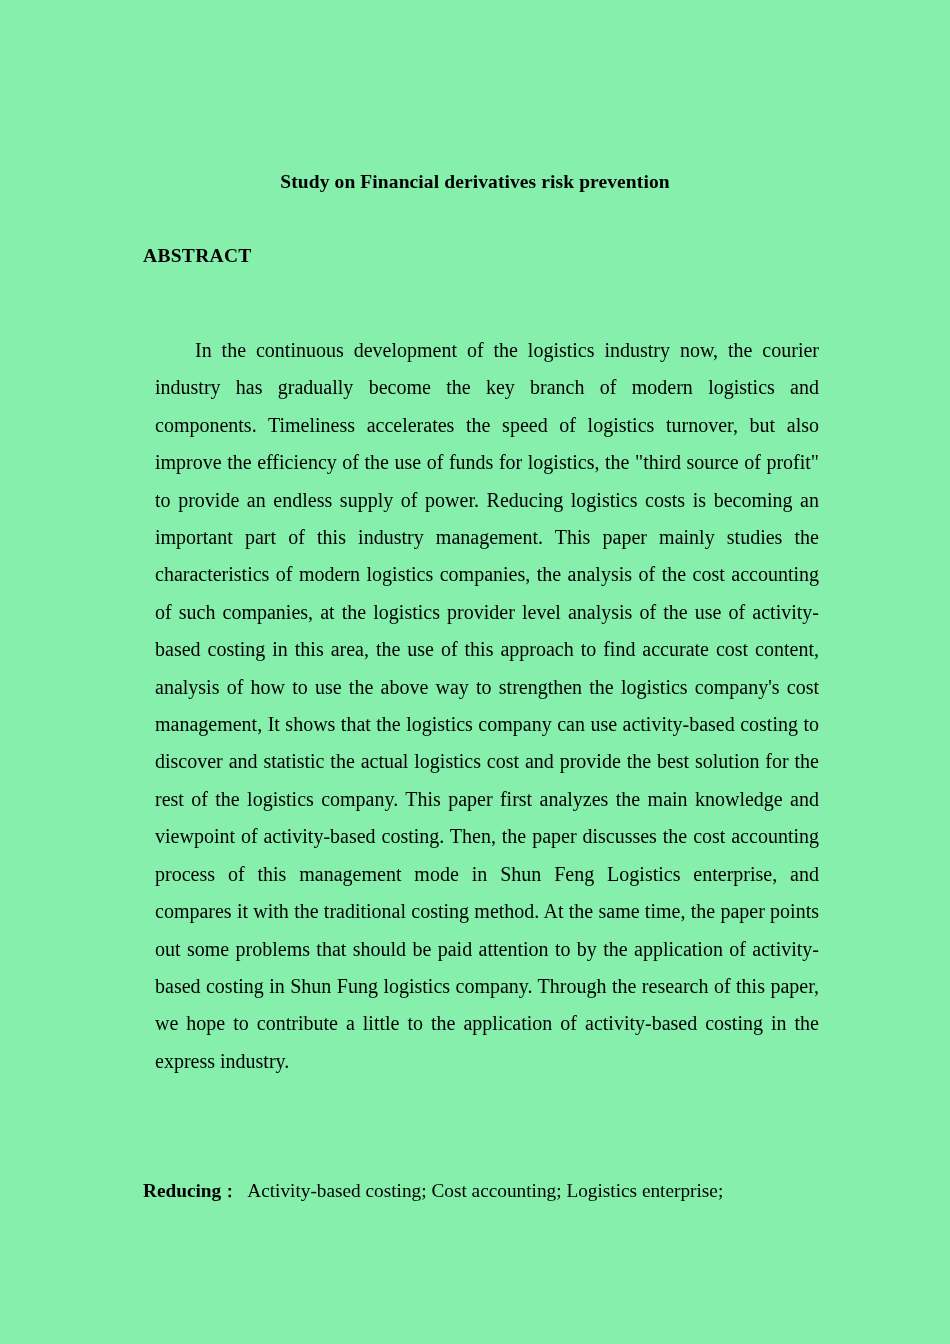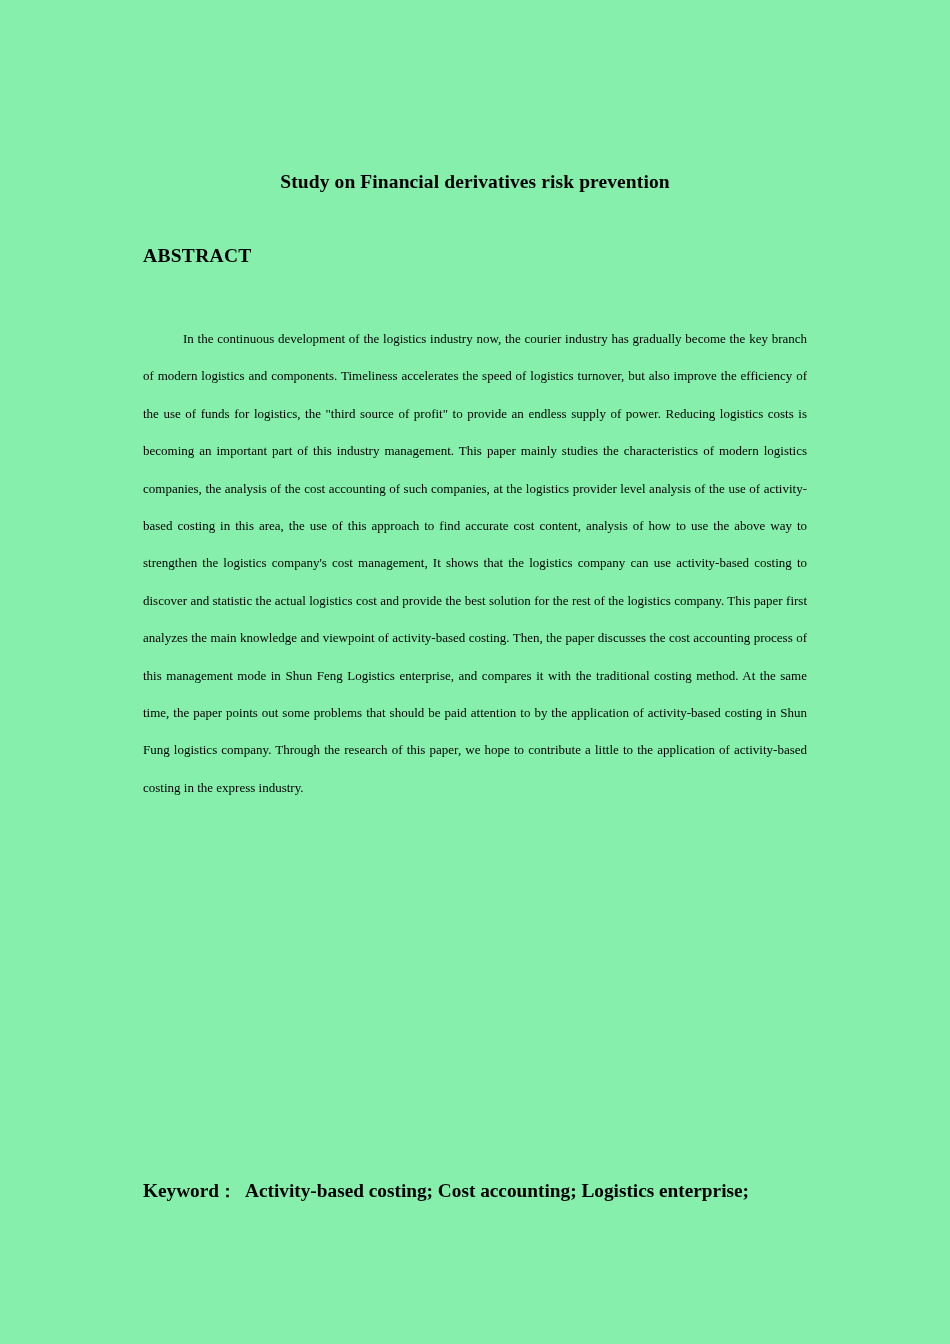--- a/index.html
+++ b/index.html
@@ -53,26 +53,26 @@
     left: 0;
     width: 664px;
     letter-spacing: 0.3px;
   }
 
   .abstract-body {
     position: absolute;
     top: 320px;
     left: 0;
     width: 664px;
-    font-size: 13px;
+    font-size: 20px;
     line-height: 37.4px;
     text-align: justify;
     text-justify: inter-word;
     text-indent: 40px;
-    margin: 0;
+    margin: 12px;
     padding: 0;
     hyphens: none;
   }
 
   
 
   .keyword-line {
     position: absolute;
     top: 1176px;
     left: 0;
@@ -88,21 +88,21 @@
     font-weight: bold;
   }
 
   .keyword-colon {
     font-weight: bold;
     font-family: "DejaVu Sans", "Liberation Sans", sans-serif;
     font-size: 17px;
   }
 
   .keyword-values {
-    font-weight: bold;
+    font-weight: normal;
   }
 
   .kw-gap {
     display: inline-block;
     width: 9px;
   }
 </style>
 </head>
 <body>
 
@@ -110,18 +110,18 @@
 
   <div class="content">
 
     <h1 class="doc-title">Study on Financial derivatives risk prevention</h1>
 
     <h2 class="abstract-heading">ABSTRACT</h2>
 
     <p class="abstract-body">In the continuous development of the logistics industry now, the courier industry has gradually become the key branch of modern logistics and components. Timeliness accelerates the speed of logistics turnover, but also improve the efficiency of the use of funds for logistics, the "third source of profit" to provide an endless supply of power. Reducing logistics costs is becoming an important part of this industry management. This paper mainly studies the characteristics of modern logistics companies, the analysis of the cost accounting of such companies, at the logistics provider level analysis of the use of activity-based costing in this area, the use of this approach to find accurate cost content, analysis of how to use the above way to strengthen the logistics company's cost management, It shows that the logistics company can use activity-based costing to discover and statistic the actual logistics cost and provide the best solution for the rest of the logistics company. This paper first analyzes the main knowledge and viewpoint of activity-based costing. Then, the paper discusses the cost accounting process of this management mode in Shun Feng Logistics enterprise, and compares it with the traditional costing method. At the same time, the paper points out some problems that should be paid attention to by the application of activity-based costing in Shun Fung logistics company. Through the research of this paper, we hope to contribute a little to the application of activity-based costing in the express industry.</p>
 
     <p class="keyword-line">
-      <span class="keyword-label">Keyword</span><span class="keyword-colon">：</span><span class="kw-gap"></span><span class="keyword-values">Activity-based costing; Cost accounting; Logistics enterprise;</span>
+      <span class="keyword-label">Reducing</span><span class="keyword-colon">：</span><span class="kw-gap"></span><span class="keyword-values">Activity-based costing; Cost accounting; Logistics enterprise;</span>
     </p>
 
   </div>
 
 </div>
 
 </body></html>

